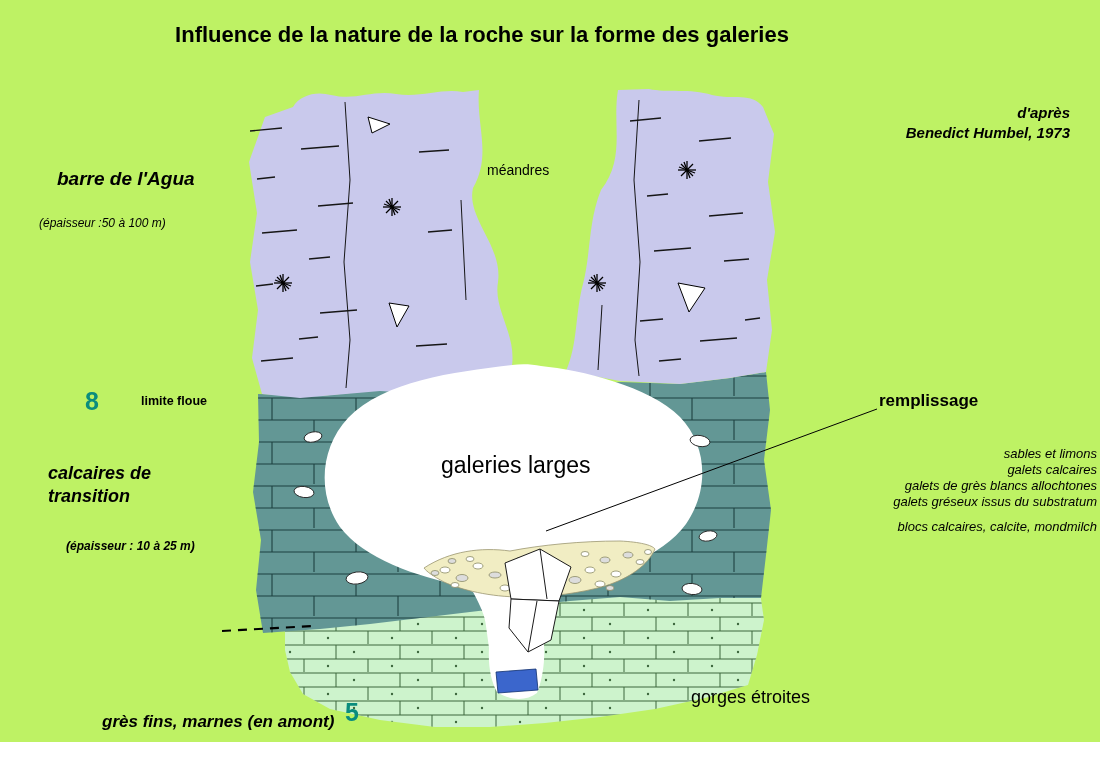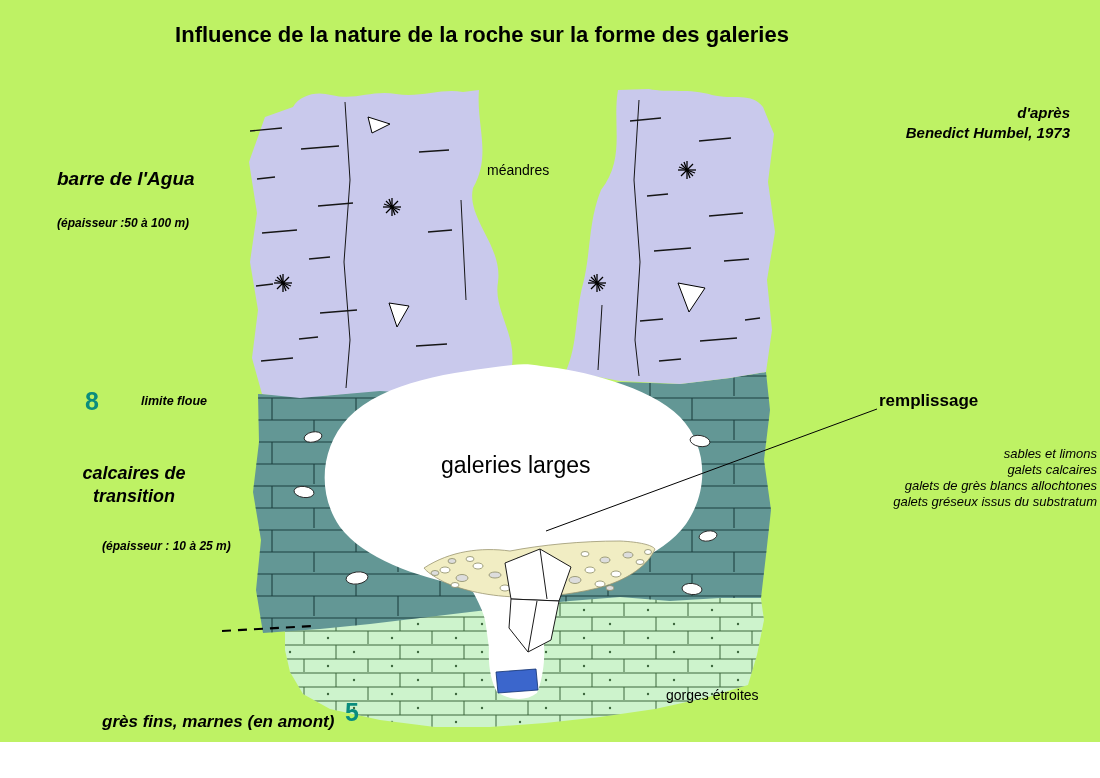--- a/index.html
+++ b/index.html
@@ -4,32 +4,32 @@
 <style>
   * { margin:0; padding:0; box-sizing:border-box; }
   html,body { background:#fff; }
   body { font-family:"Liberation Sans", sans-serif; color:#000; }
   .stage { position:relative; width:1100px; height:742px; background:#bef264; overflow:hidden; }
   .stage > svg { position:absolute; left:0; top:0; }
   .lbl { position:absolute; white-space:nowrap; }
   .title { left:57px; top:22px; width:850px; text-align:center; font-size:22px; font-weight:bold; white-space:normal; }
   .attribution { left:810px; top:103px; width:260px; text-align:right; font-size:15px; font-weight:bold; font-style:italic; line-height:20px; }
   .barre { left:57px; top:168px; font-size:19px; font-weight:bold; font-style:italic; }
-  .barre-th { left:57px; top:216px; font-size:12px; font-weight:bold; font-style:italic; }
+  .barre-th { left:39px; top:216px; font-size:12px; font-weight:normal; font-style:italic; }
   .num { font-size:25px; font-weight:bold; color:#0a8d7d; }
   .num8 { left:85px; top:387px; }
   .num5 { left:345px; top:698px; }
-  .limite { left:141px; top:394px; font-size:12.5px; font-weight:bold; font-style:italic; }
-  .calc { left:48px; top:462px; width:172px; text-align:center; font-size:18px; font-weight:bold; font-style:italic; line-height:23px; white-space:normal; }
-  .calc-th { left:66px; top:539px; font-size:12px; font-weight:bold; font-style:italic;margin-left:36px; }
+  .limite { left:141px; top:394px; font-size:12.5px; font-weight:bold; }
+  .calc { left:48px; top:462px; width:172px; font-size:18px; font-weight:bold; font-style:italic; line-height:23px; white-space:normal; }
+  .calc-th { left:66px; top:539px; font-size:12px; font-weight:bold; font-style:italic; }
   .toit { left:79px; top:680px; font-size:18px; font-weight:bold; font-style:italic; }
   .toit-sub { left:102px; top:712px; font-size:17px; font-weight:bold; font-style:italic; }
   .meandres { left:487px; top:162px; font-size:14px; }
   .galeries { left:441px; top:452px; font-size:23px; }
-  .gorges { left:666px; top:687px; font-size:14px; }
+  .gorges { left:691px; top:687px; font-size:18px; }
   .rempl { left:879px; top:391px; font-size:17px; font-weight:bold; }
   .fill-items { left:793px; top:423px; width:304px; text-align:right; font-size:13px; font-style:italic; line-height:16px; white-space:normal;margin-top:23px; }
   .fill-items .gap { margin-top:9px; }
 </style>
 </head>
 <body>
 
 <div class="stage">
 
   <svg width="1100" height="778" viewBox="0 0 1100 778">
@@ -191,15 +191,16 @@
   <div class="lbl meandres">méandres</div>
   <div class="lbl galeries">galeries larges</div>
   <div class="lbl gorges">gorges étroites</div>
 
   <div class="lbl rempl">remplissage</div>
   <div class="lbl fill-items">
     <div>sables et limons</div>
     <div>galets calcaires</div>
     <div>galets de grès blancs allochtones</div>
     <div>galets gréseux issus du substratum</div>
+    <div class="gap">blocs calcaires, calcite, mondmilch</div>
   </div>
 
 </div>
 
 </body></html>

